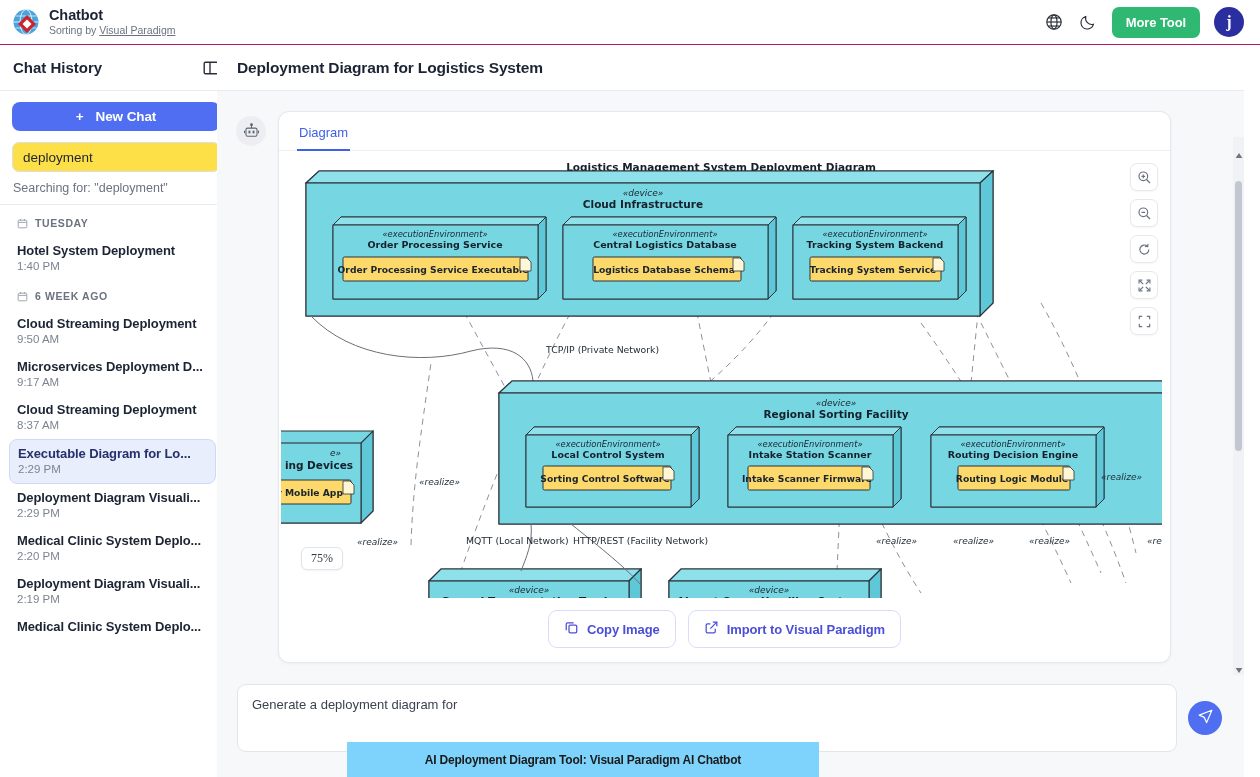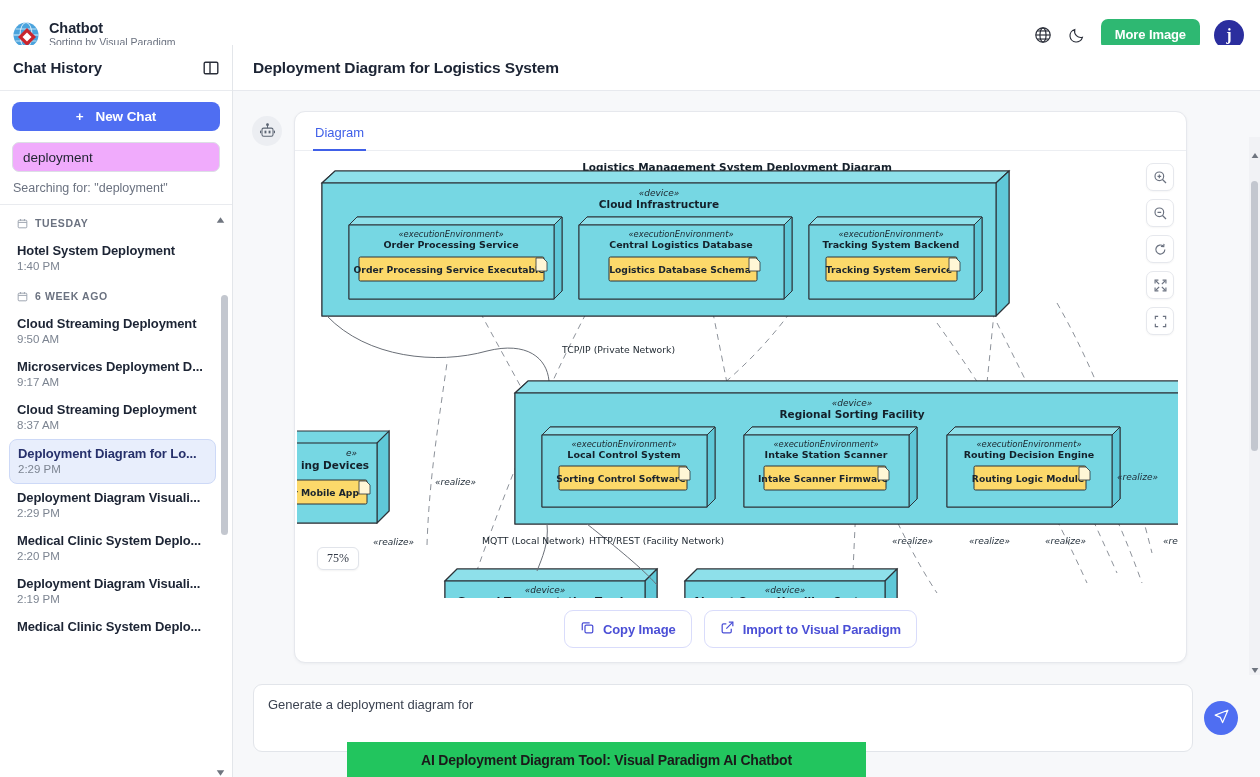--- a/index.html
+++ b/index.html
@@ -5,22 +5,22 @@
   * { box-sizing: border-box; margin: 0; padding: 0; }
   html, body {
     width: 1260px; height: 777px;
     font-family: "Liberation Sans", sans-serif;
     background: #ffffff;
     overflow: hidden;
   }
 
   
   .app-header {
-    position: absolute; top: 15px; left: 0; width: 1260px; height: 45px;
-    background: #ffffff; border-bottom: 6px solid #be185d;
+    position: absolute; top: 0; left: 0; width: 1260px; height: 45px;
+    background: #ffffff; border-bottom: 1px solid #be185d;
     display: flex; align-items: center; padding: 0 12px;
   }
   .brand { display: flex; align-items: center; gap: 9px; }
   .brand-logo { width: 28px; height: 28px; position: relative; flex: 0 0 28px; }
   .brand-text { line-height: 1.05; }
   .brand-title { font-size: 14.5px; font-weight: bold; color: #1c2434; letter-spacing: -0.1px; }
   .brand-sub { font-size: 10.5px; color: #6b7280; margin-top: 1px; }
   .brand-sub a { color: #6b7280; text-decoration: underline; }
   .header-right { margin-left: auto; display: flex; align-items: center; gap: 14px; padding-right: 4px; }
   .hicon { width: 20px; height: 20px; color: #374151; cursor: pointer; display: flex; align-items: center; justify-content: center; }
@@ -51,21 +51,21 @@
   .sb-body { padding: 11px 12px 0 12px; }
   .new-chat {
     width: 100%; background: #4f6ef2; color: #fff; border: none; border-radius: 8px;
     height: 29px; font-size: 13.5px; font-weight: bold; cursor: pointer;
     display: flex; align-items: center; justify-content: center; gap: 12px;
     letter-spacing: -0.1px;
   }
   .search-box {
     width: 100%; height: 30px; margin-top: 11px; border: 1px solid #dcdfe5;
     border-radius: 7px; padding: 0 10px; font-size: 13.5px; color: #1f2430;
-    font-family: "Liberation Sans", sans-serif; outline: none; background: #f0abfc;
+    font-family: "Liberation Sans", sans-serif; outline: none; background: #fde047;
   }
   .searching-for { font-size: 12.5px; color: #6b7280; margin-top: 9px; padding-left: 1px; }
 
   .hist-wrap {
     margin-top: 9px; flex: 1; position: relative;
     border-top: 1px solid #e9ebef; overflow: hidden;
   }
   .hist-list { padding: 10px 12px 0 17px; height: 100%; }
   .hist-group {
     display: flex; align-items: center; gap: 7px;
@@ -94,21 +94,21 @@
     background: #c3c7cf; border-radius: 4px;
   }
   .sb-arrow {
     position: absolute; right: 3px; width: 9px; height: 8px; color: #6f757f;
   }
   .sb-arrow.up { top: 0px; }
   .sb-arrow.down { bottom: 0px; }
 
   
   .main {
-    position: absolute; top: 45px; left: 233px; width: 1027px; height: 732px;
+    position: absolute; top: 45px; left: 217px; width: 1027px; height: 732px;
     background: #f7f8fa; display: flex; flex-direction: column;
   }
   .main-head {
     height: 46px; background: #fff; border-bottom: 1px solid #e7e9ee;
     display: flex; align-items: center; padding-left: 20px;
   }
   .main-title { font-size: 15.5px; font-weight: bold; color: #1c2434; letter-spacing: -0.15px; }
 
   .conv-area {
     flex: 1; position: relative; overflow: hidden; padding: 20px 0 0 0;
@@ -184,23 +184,23 @@
   .main-scroll-thumb {
     position: absolute; left: 2px; width: 7px; top: 44px; height: 270px;
     background: #c3c7cf; border-radius: 4px;
   }
   .ms-arrow { position: absolute; left: 2px; width: 8px; height: 7px; color: #6f757f; }
   .ms-arrow.up { top: 8px; }
   .ms-arrow.down { bottom: 8px; }
 
   
   .banner {
-    position: absolute; left: 347px; bottom: 0px; width: 519px; height: 35px;
-    background: #22c55e; display: flex; align-items: center; justify-content: center;
-    color: #1a1a1a; font-size: 14px; font-weight: bold; letter-spacing: -0.2px;
+    position: absolute; left: 347px; bottom: 0px; width: 472px; height: 35px;
+    background: #7dd3fc; display: flex; align-items: center; justify-content: center;
+    color: #1a1a1a; font-size: 12px; font-weight: bold; letter-spacing: -0.2px;
     z-index: 40;
   }
 
   
   .dg text { font-family: "DejaVu Sans", sans-serif; }
 </style>
 </head>
 <body>
 
 <div class="app-header">
@@ -229,21 +229,21 @@
         <line x1="2" y1="10" x2="18" y2="10"></line>
           <line x1="3.3" y1="5.5" x2="16.7" y2="5.5"></line>
           <line x1="3.3" y1="14.5" x2="16.7" y2="14.5"></line>
       </svg>
     </div>
     <div class="hicon">
       <svg width="18" height="18" viewBox="0 0 20 20" fill="none" stroke="#2b2f3a" stroke-width="1.3">
         <path d="M16 12.5A7 7 0 0 1 7.5 4 7 7 0 1 0 16 12.5Z"></path>
       </svg>
     </div>
-    <button class="more-apps">More Image</button>
+    <button class="more-apps">More Tool</button>
     <div class="avatar">j</div>
   </div>
 </div>
 
 <div class="sidebar">
   <div class="sb-head">
     <div class="sb-title">Chat History</div>
     <div class="sb-collapse">
       <svg width="18" height="18" viewBox="0 0 18 18" fill="none" stroke="#2b2f3a" stroke-width="1.4">
         <rect x="2.2" y="3.2" width="13.6" height="11.6" rx="1.3"></rect>
@@ -298,21 +298,21 @@
       </div>
       <div class="hist-item">
         <div class="hist-item-title">Microservices Deployment D...</div>
         <div class="hist-item-time">9:17 AM</div>
       </div>
       <div class="hist-item">
         <div class="hist-item-title">Cloud Streaming Deployment</div>
         <div class="hist-item-time">8:37 AM</div>
       </div>
       <div class="hist-item active">
-        <div class="hist-item-title">Deployment Diagram for Lo...</div>
+        <div class="hist-item-title">Executable Diagram for Lo...</div>
         <div class="hist-item-time">2:29 PM</div>
       </div>
       <div class="hist-item">
         <div class="hist-item-title">Deployment Diagram Visuali...</div>
         <div class="hist-item-time">2:29 PM</div>
       </div>
       <div class="hist-item">
         <div class="hist-item-title">Medical Clinic System Deplo...</div>
         <div class="hist-item-time">2:20 PM</div>
       </div>

